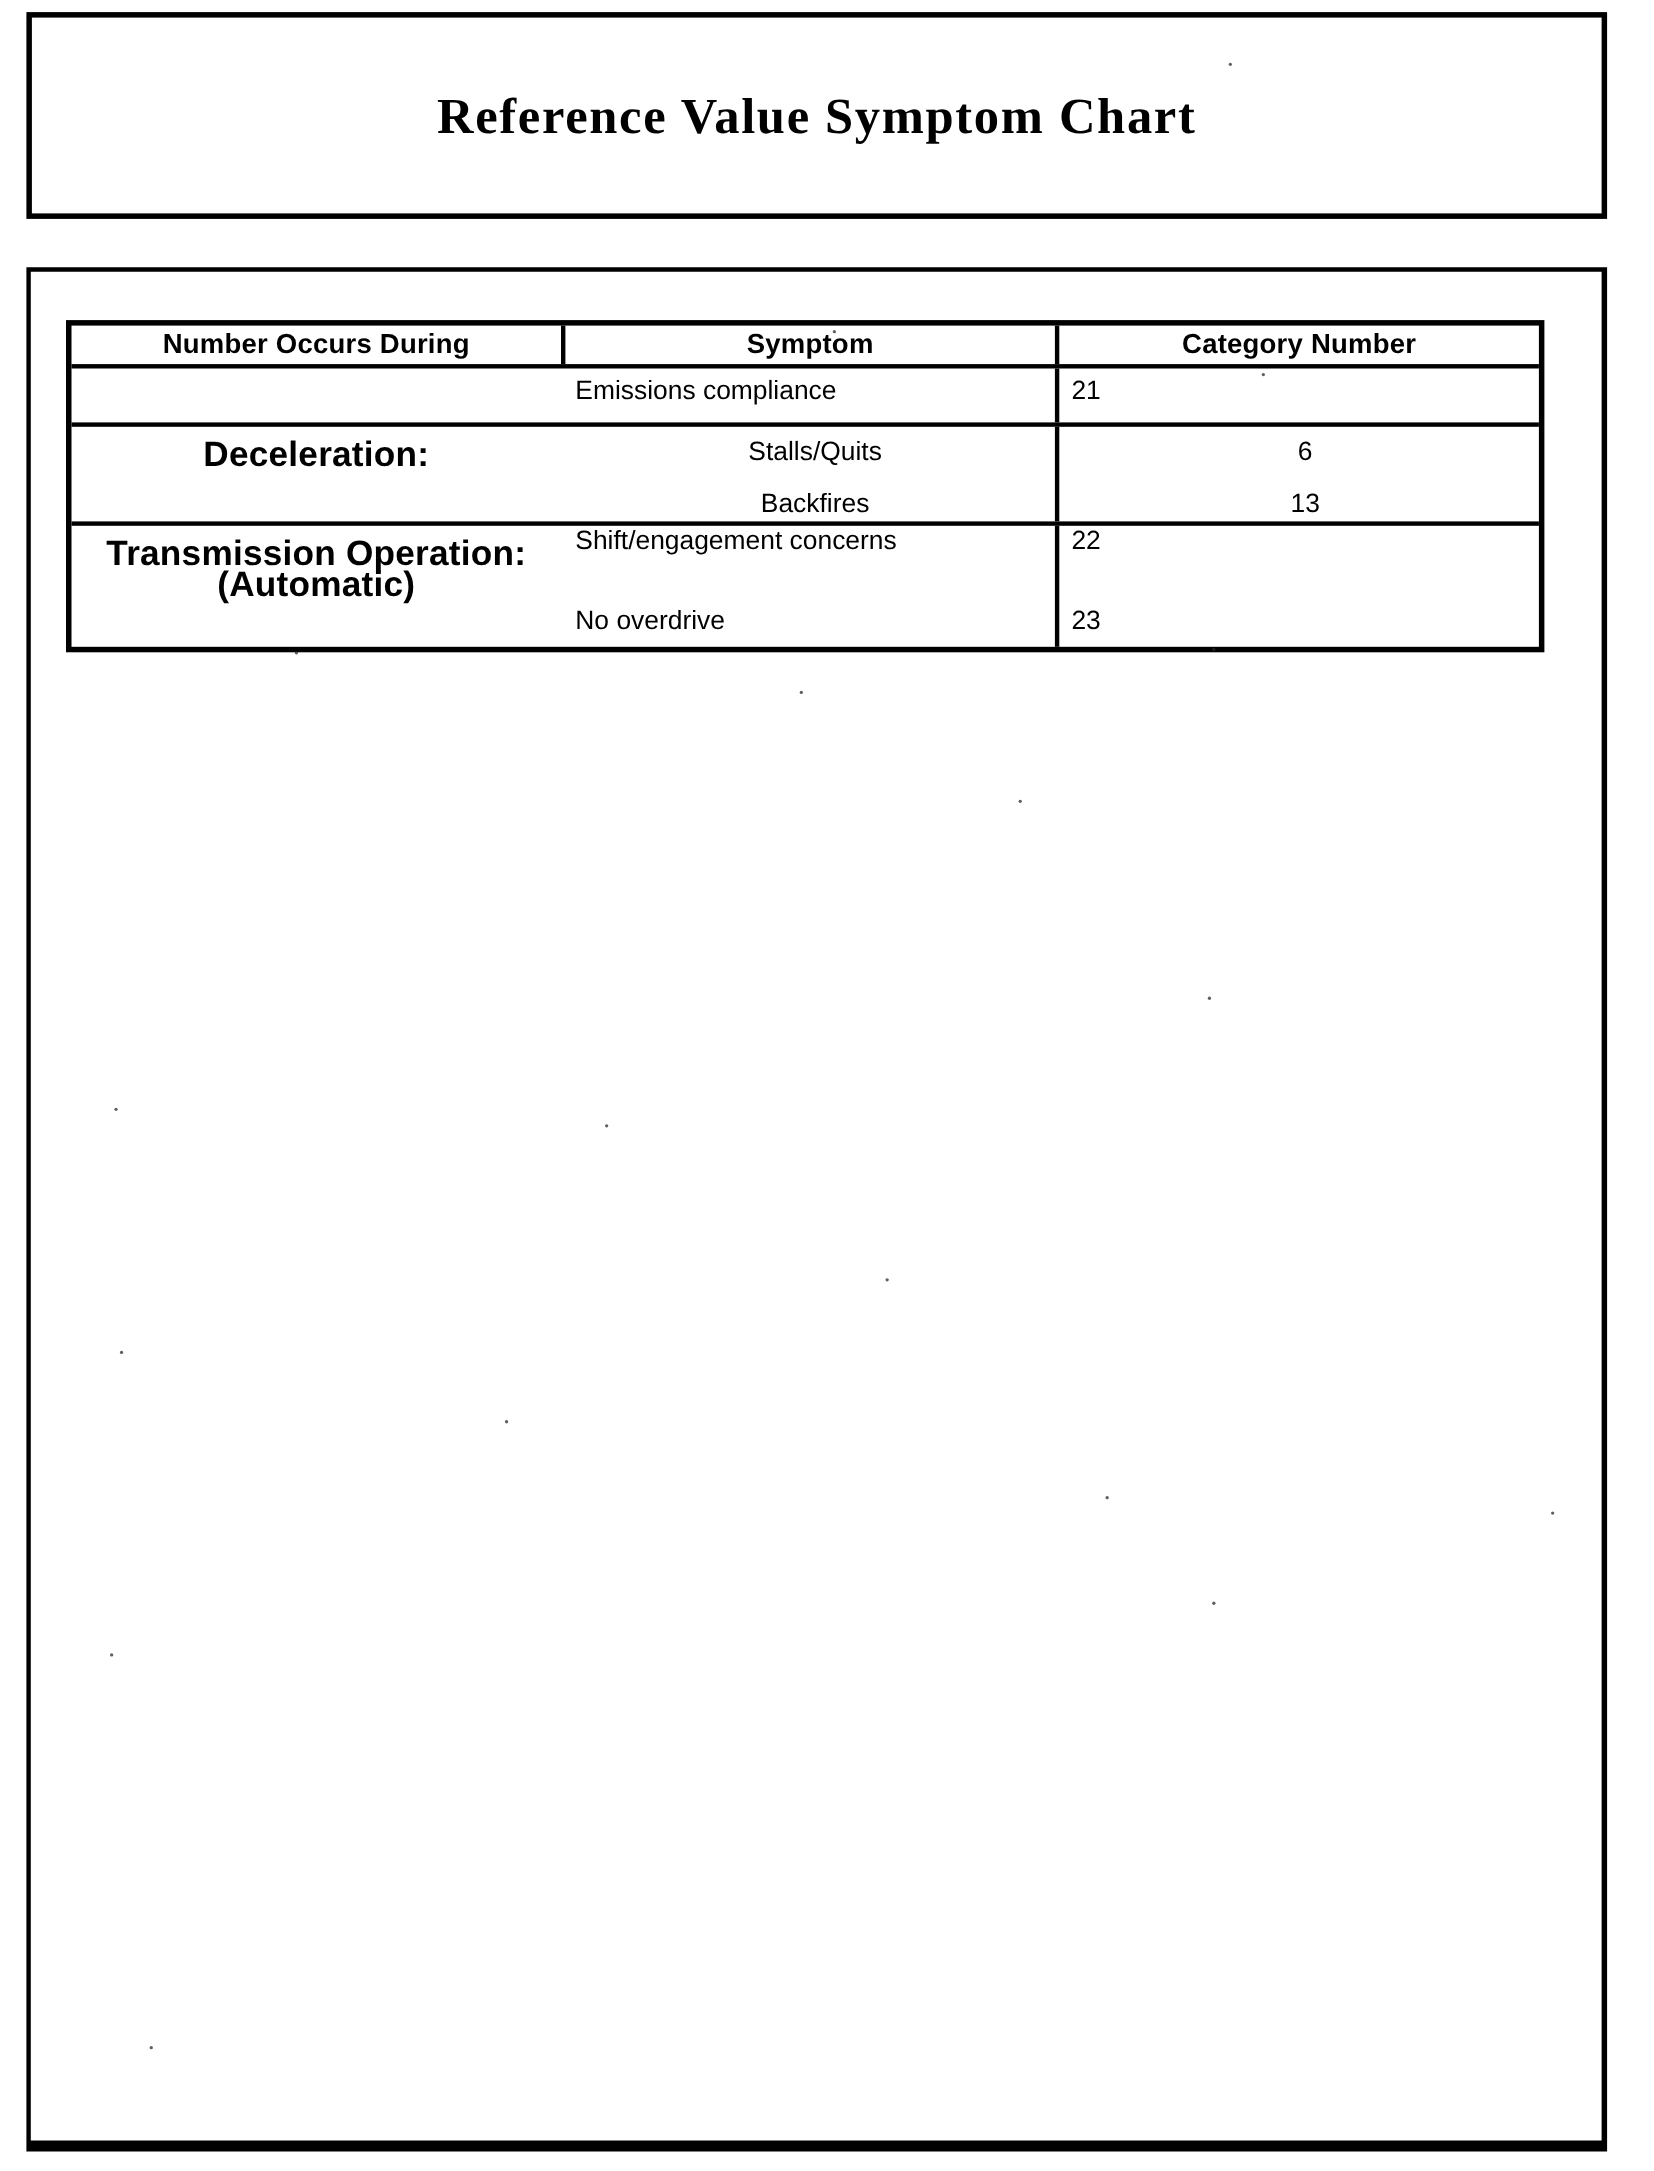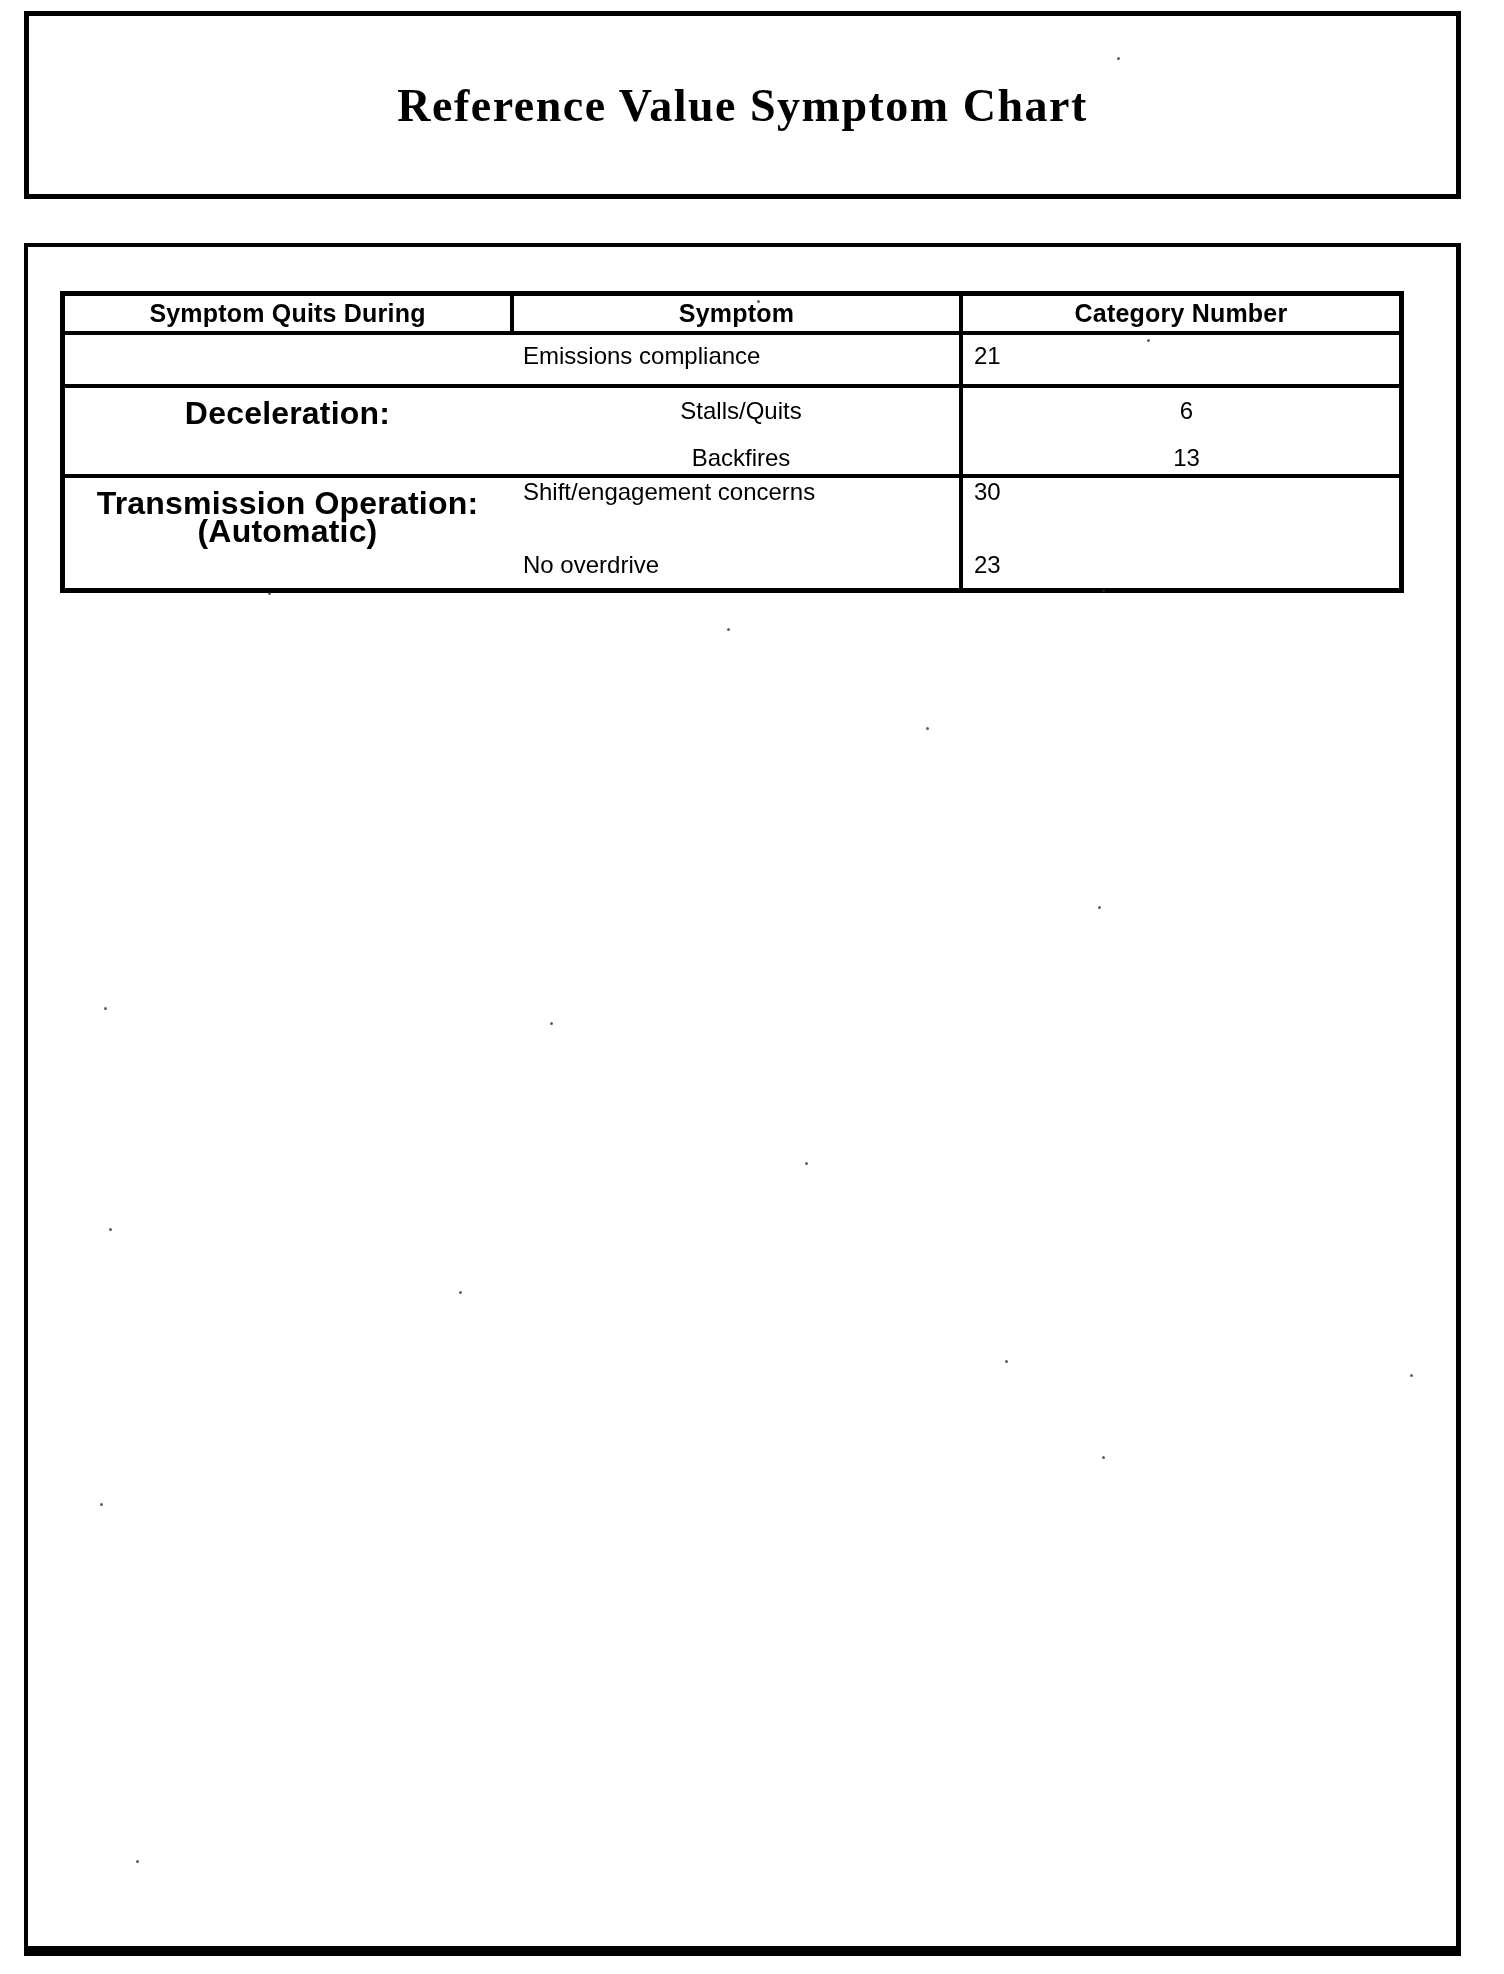--- a/index.html
+++ b/index.html
@@ -76,21 +76,21 @@
 <div class="page">
 
   <div class="title-box">
     <div class="page-title">Reference Value Symptom Chart</div>
   </div>
 
   <div class="content-box"></div>
 
   <div class="ref-table">
     <div class="t-header">
-      <div class="h-cell h-during">Symptom Quits During</div>
+      <div class="h-cell h-during">Number Occurs During</div>
       <div class="h-cell h-symptom">Symptom</div>
       <div class="h-cell h-category">Category Number</div>
     </div>
     <div>
         <div class="group group-1">
           <div class="cell-during"></div>
           <div class="cell-symptom">
             <div>Emissions compliance</div>
           </div>
           <div class="cell-category">
@@ -113,21 +113,21 @@
         <div class="group group-3">
           <div class="cell-during">
             <div>Transmission Operation:</div>
             <div>(Automatic)</div>
           </div>
           <div class="cell-symptom">
             <div>Shift/engagement concerns</div>
             <div>No overdrive</div>
           </div>
           <div class="cell-category">
-            <div>30</div>
+            <div>22</div>
             <div>23</div>
           </div>
         </div>
       </div>
   </div>
 
   <div class="speck" style="left:1117px; top:57px;"></div>
   <div class="speck" style="left:757px;  top:300px;"></div>
   <div class="speck" style="left:1147px; top:339px;"></div>
   <div class="speck" style="left:1102px; top:589px;"></div>

